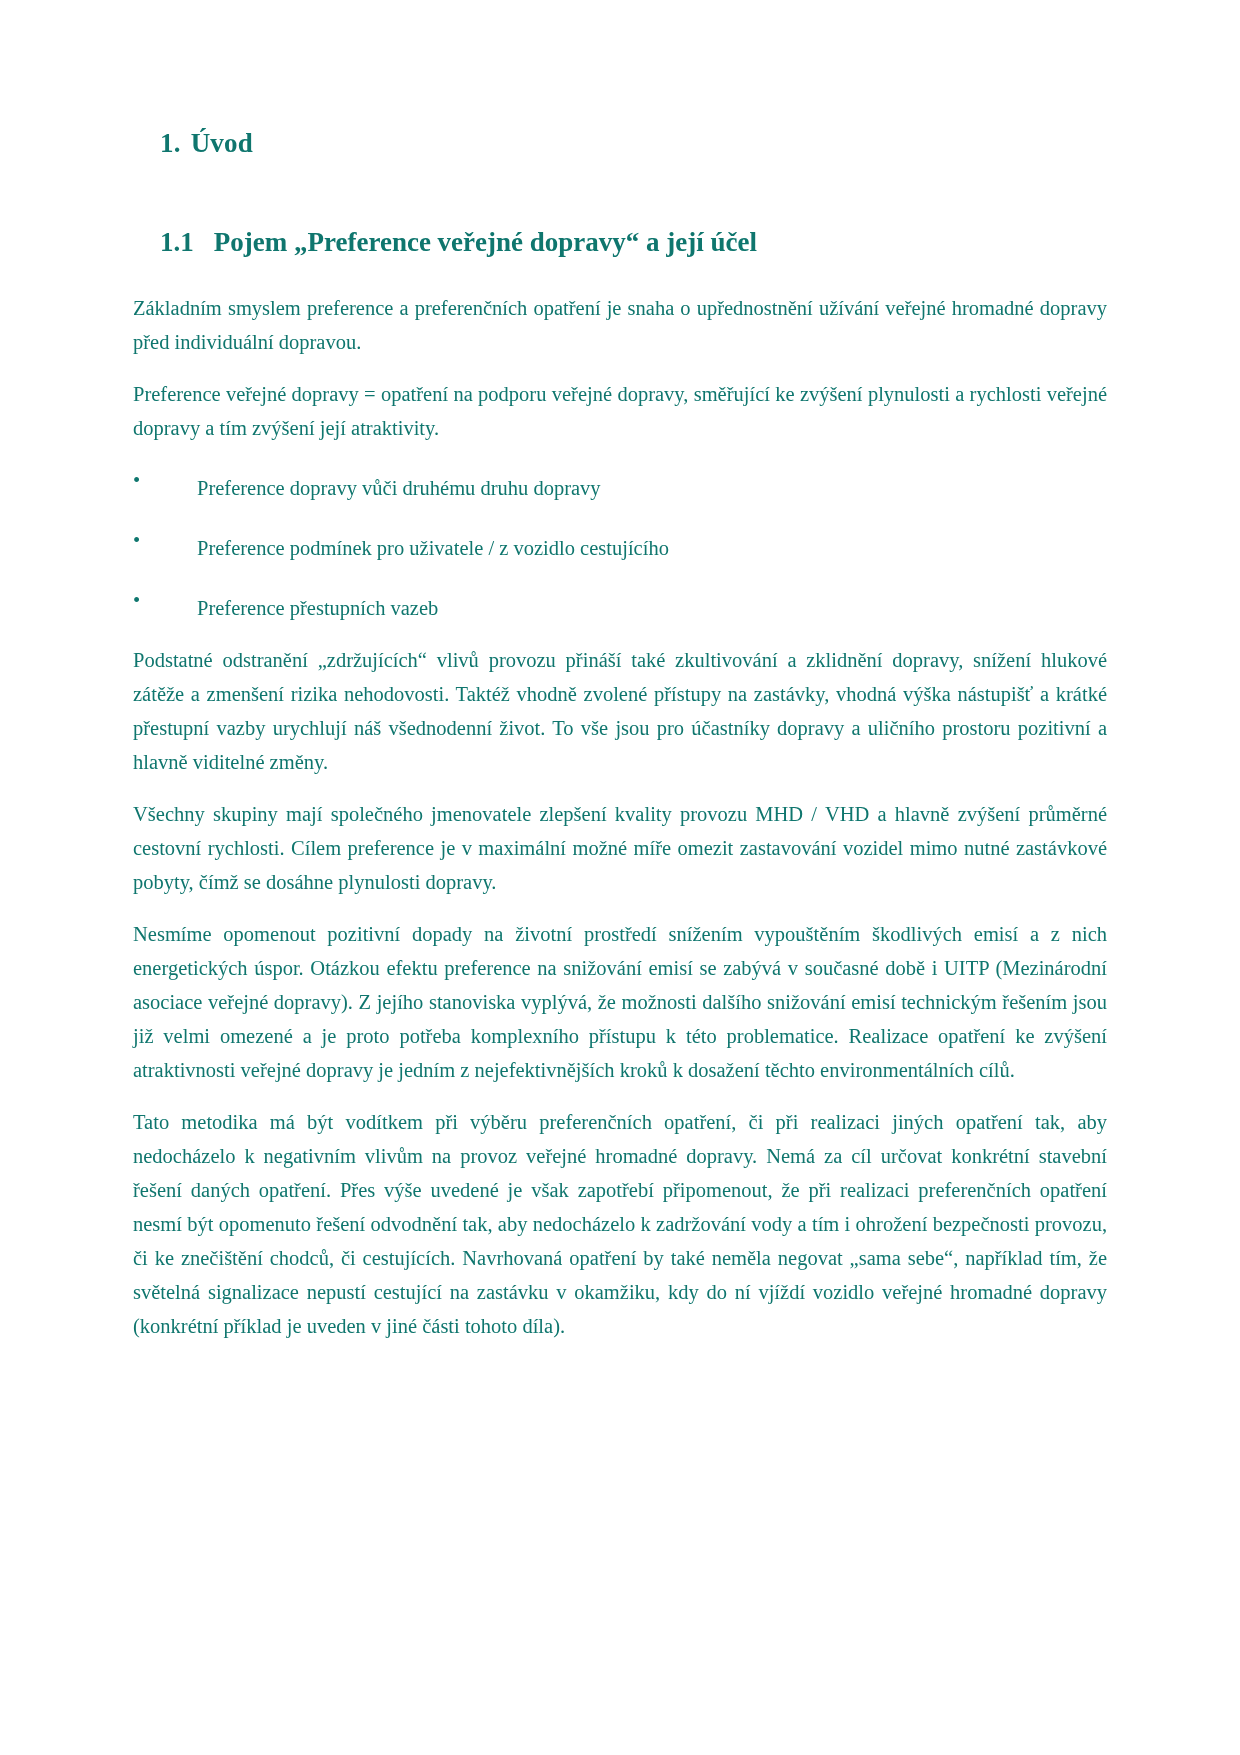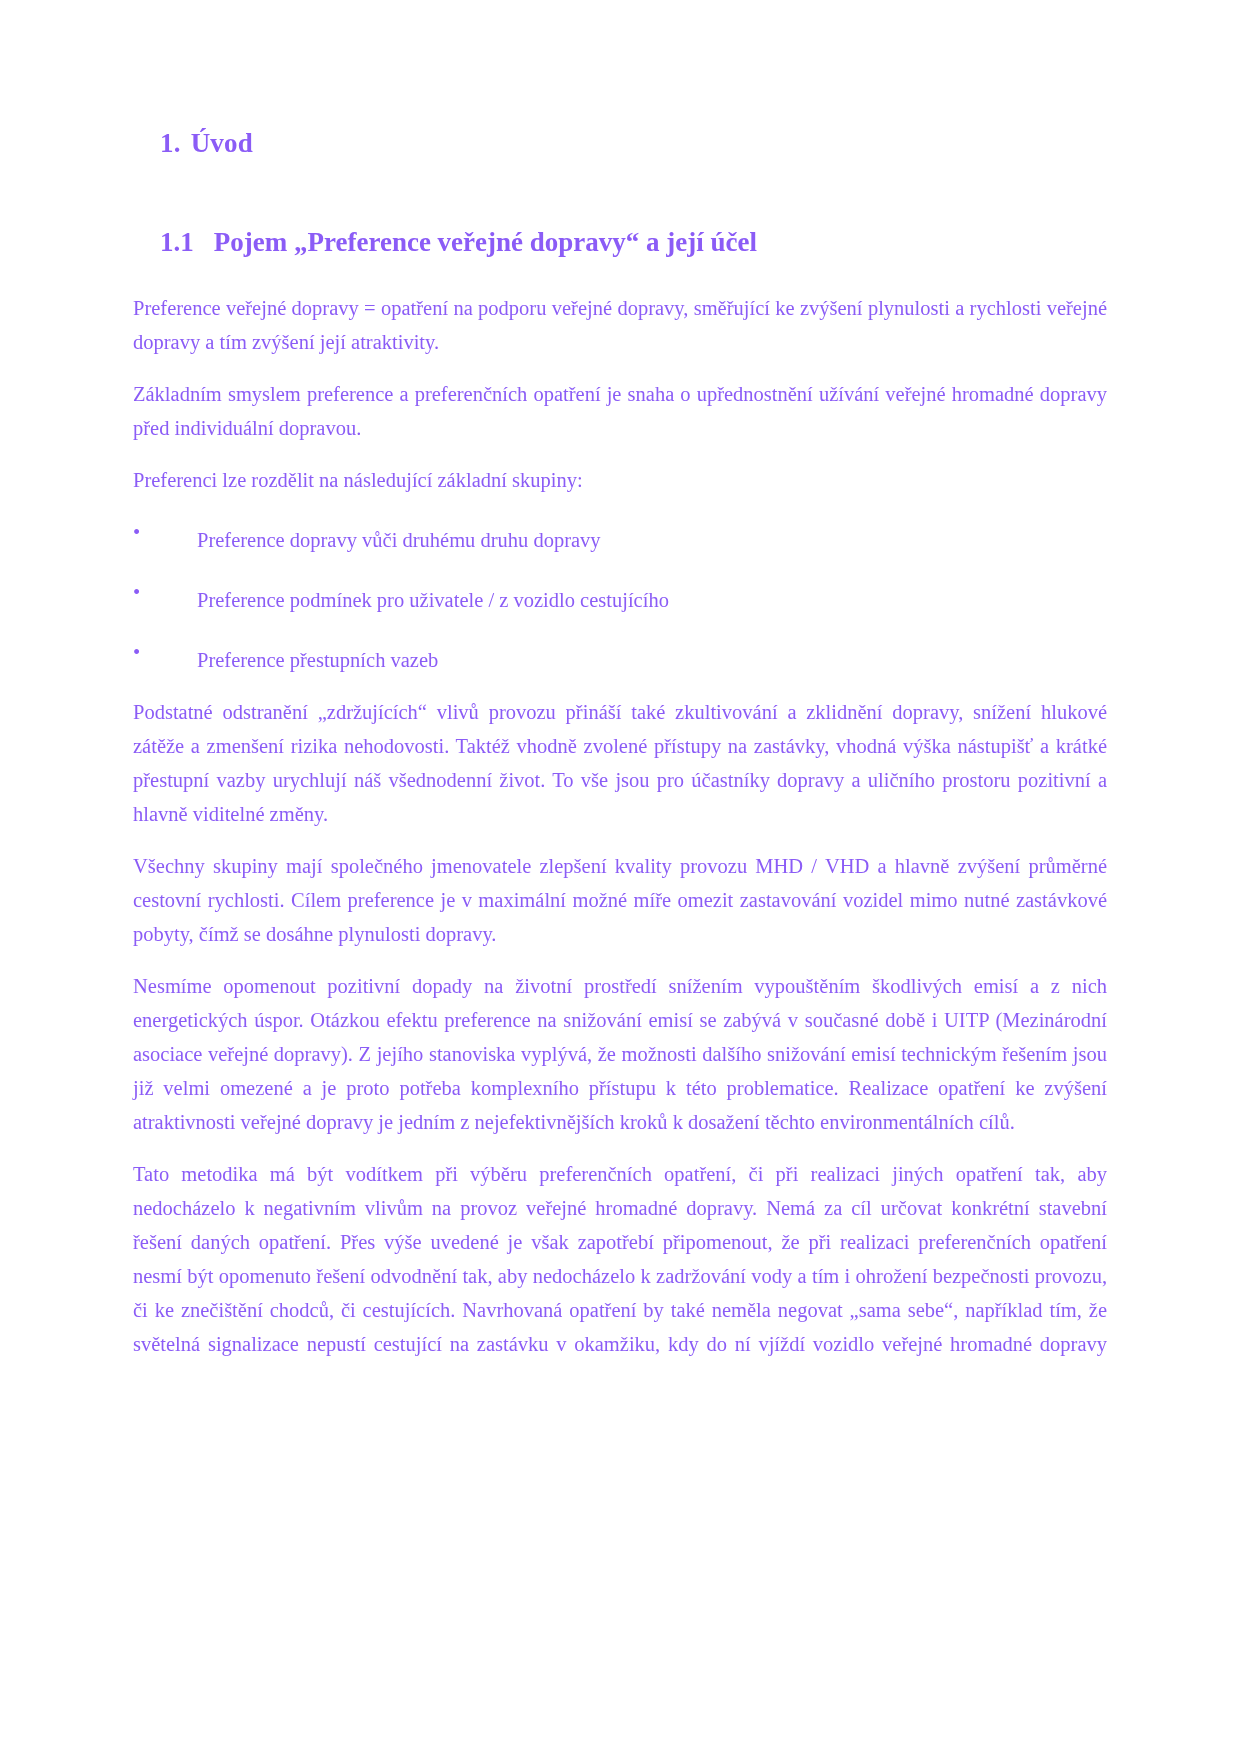--- a/index.html
+++ b/index.html
@@ -5,21 +5,21 @@
   html, body {
     margin: 0;
     padding: 0;
     background: #ffffff;
   }
   .page {
     position: relative;
     width: 1240px;
     height: 1366px;
     background: #ffffff;
-    color: #8b5cf6;
+    color: #0f766e;
     font-family: "Liberation Serif", "DejaVu Serif", serif;
     overflow: hidden;
   }
   .content {
     padding: 128px 133px 0 133px;
   }
   .h1 {
     font-size: 27px;
     font-weight: bold;
     margin: 0 0 0 27px;
@@ -80,25 +80,24 @@
     <div class="h1">
       <span class="num">1.</span><span>Úvod</span>
     </div>
 
     <div class="h2">
       <span class="num">1.1</span><span>Pojem „Preference veřejné dopravy“ a její účel</span>
     </div>
 
     <div class="body-text">
 
+      <p class="para">Základním smyslem preference a preferenčních opatření je snaha o upřednostnění užívání veřejné hromadné dopravy před individuální dopravou.</p>
+
       <p class="para">Preference veřejné dopravy = opatření na podporu veřejné dopravy, směřující ke zvýšení plynulosti a rychlosti veřejné dopravy a tím zvýšení její atraktivity.</p>
 
-      <p class="para">Základním smyslem preference a preferenčních opatření je snaha o upřednostnění užívání veřejné hromadné dopravy před individuální dopravou.</p>
-
-      <p class="para">Preferenci lze rozdělit na následující základní skupiny:</p>
 
       <div class="bullet-row">
         <span class="bullet-marker">•</span>
         <span class="bullet-text">Preference dopravy vůči druhému druhu dopravy</span>
       </div>
 
       <div class="bullet-row">
         <span class="bullet-marker">•</span>
         <span class="bullet-text">Preference podmínek pro uživatele / z vozidlo cestujícího</span>
       </div>

